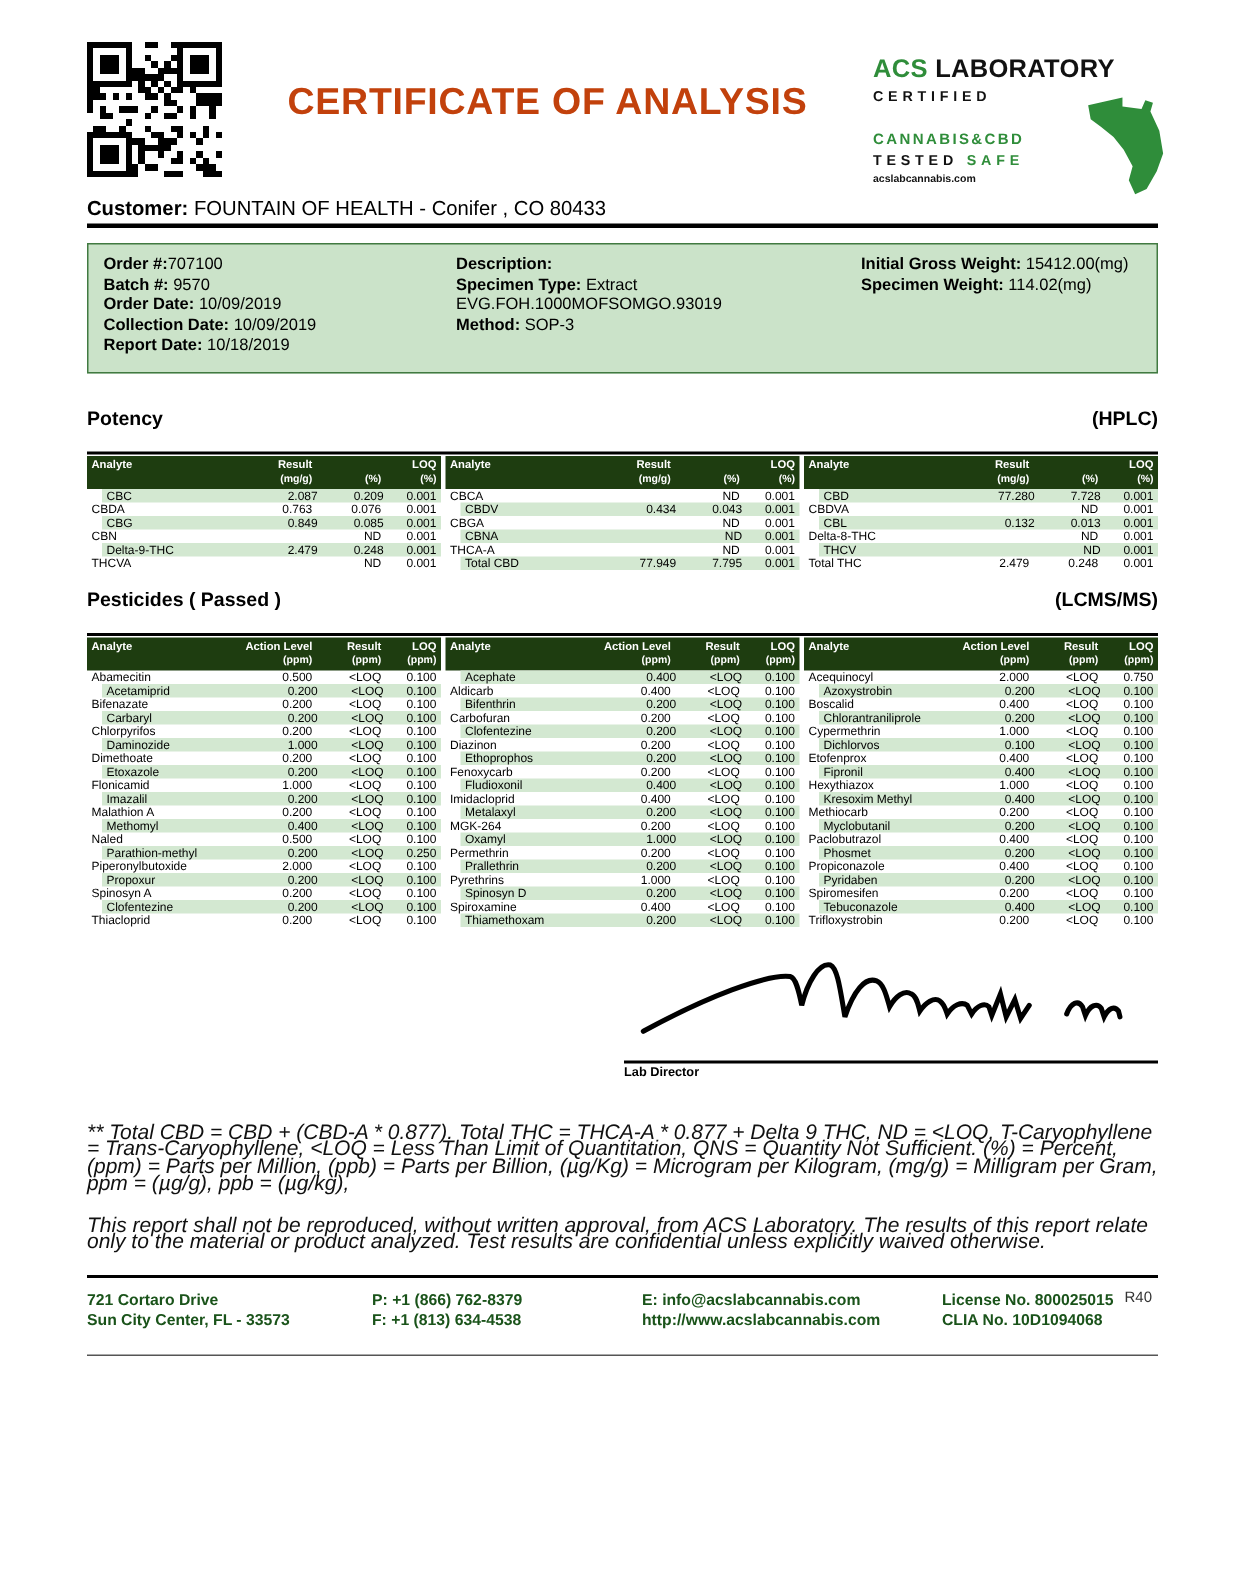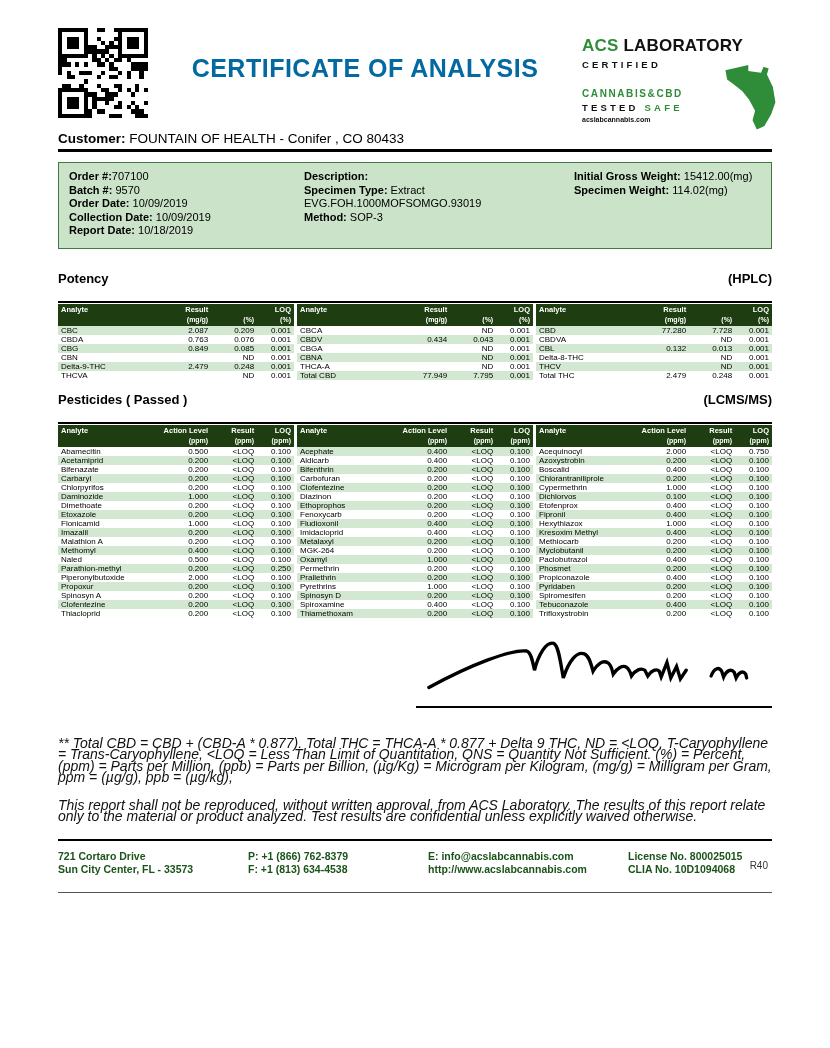--- a/index.html
+++ b/index.html
@@ -4,21 +4,21 @@
 <style>
   * { box-sizing: border-box; }
   html,body { margin:0; padding:0; background:#fff; }
   body { width:830px; height:1048px; font-family:"Liberation Sans", sans-serif; color:#000; }
   .page { position:relative; width:830px; height:1048px; overflow:hidden; background:#fff; }
   .content { margin:0 58px; width:714px; }
 
   
   .header { display:flex; align-items:flex-start; padding-top:28px; }
   .qr { width:90px; height:90px; flex:0 0 90px; }
-  .title { flex:1; text-align:center; font-size:25px; font-weight:bold; color:#0369a1; letter-spacing:0.5px; margin-top:26px; }
+  .title { flex:1; text-align:center; font-size:25px; font-weight:bold; color:#c2410c; letter-spacing:0.5px; margin-top:26px; }
   .logo { width:190px; flex:0 0 190px; position:relative; padding-top:8px; }
   .logo-row1 { font-size:17px; font-weight:bold; letter-spacing:0.2px; }
   .logo-acs { color:#2f8d3a; }
   .logo-lab { color:#111; font-weight:bold; }
   .logo-certified { font-size:9.5px; font-weight:bold; letter-spacing:3.2px; color:#111; margin-top:3px; }
   .logo-cannabis { font-size:10px; font-weight:bold; letter-spacing:1.6px; color:#2f8d3a; margin-top:18px; }
   .logo-tested { font-size:9.5px; font-weight:bold; letter-spacing:3.2px; margin-top:3px; }
   .logo-tested .blk { color:#111; }
   .logo-tested .grn { color:#2f8d3a; }
   .logo-site { font-size:7px; font-weight:bold; color:#111; margin-top:3px; }
@@ -41,21 +41,21 @@
   .section { margin-top:22px; }
   .section.pest { margin-top:12px; }
   .section-head { display:flex; justify-content:space-between; font-size:13px; font-weight:bold; padding-bottom:15px; }
   .tables { display:flex; gap:3px; border-top:2.5px solid #000; padding-top:1px; }
   .subtable { flex:1; min-width:0; }
   .thead { background:#1e3d10; color:#fff; display:flex; height:22px; padding:2px 3px; }
   .hcell { display:flex; flex-direction:column; justify-content:space-between; }
   .hcell .ht { font-size:7.5px; font-weight:bold; line-height:8px; }
   .hcell .hb { font-size:7px; font-weight:bold; line-height:8px; }
   .trow { display:flex; height:9px; font-size:8px; line-height:9px; padding:0 3px; white-space:nowrap; }
-  .trow.shaded { background:#d3e8d1; }
+  .trow.shaded { background:#d3e8d1;margin-left:10px; }
   .cl { text-align:left; } .cr { text-align:right; }
 
   
   .sigblock { margin-top:10px; margin-left:358px; width:356px; }
   .sigline { border-top:2px solid #000; margin-top:2px; }
   .signame { font-size:11.5px; margin-top:2px; }
   .sigrole { font-size:8.5px; font-weight:bold; }
 
   
   .notes { margin-top:30px; font-size:14px; line-height:11.5px; color:#111;font-style:italic; }
@@ -911,20 +911,21 @@
           </div>
         </div>
     </div>
 
     <div class="sigblock">
       <svg width="356" height="72" viewBox="0 0 356 75">
         <path d="M6,62 C50,38 92,22 108,24 C112,25 114,34 116,44 C120,28 128,14 136,16 C141,18 143,35 146,52 C152,34 160,24 168,27 C173,29 175,38 177,45 C181,38 187,33 192,36 C196,38 197,44 198,48 C202,42 208,38 212,41 C215,43 216,47 217,50 C221,44 227,41 231,44 L234,50 C238,44 243,42 246,45 L248,51 L254,36 L258,52 L264,40 L268,53 L274,44" fill="none" stroke="#000" stroke-width="3.5" stroke-linecap="round"></path>
         <path d="M300,50 C303,42 308,40 311,45 L313,51 C316,44 321,42 324,46 L326,52 C329,46 333,44 336,48 L337,52" fill="none" stroke="#000" stroke-width="3.5" stroke-linecap="round"></path>
       </svg>
       <div class="sigline"></div>
+      <div class="sigrole">Lab Director</div>
     </div>
 
     <div class="notes">
       <p>** Total CBD = CBD + (CBD-A * 0.877). Total THC = THCA-A * 0.877 + Delta 9 THC, ND = &lt;LOQ, T-Caryophyllene = Trans-Caryophyllene, &lt;LOQ = Less Than Limit of Quantitation, QNS = Quantity Not Sufficient. (%) = Percent, (ppm) = Parts per Million, (ppb) = Parts per Billion, (µg/Kg) = Microgram per Kilogram, (mg/g) = Milligram per Gram, ppm = (µg/g), ppb = (µg/kg),</p>
       <p>This report shall not be reproduced, without written approval, from ACS Laboratory. The results of this report relate only to the material or product analyzed. Test results are confidential unless explicitly waived otherwise.</p>
     </div>
 
     <hr class="rule-mid footrule">
 
     <div class="footer">

